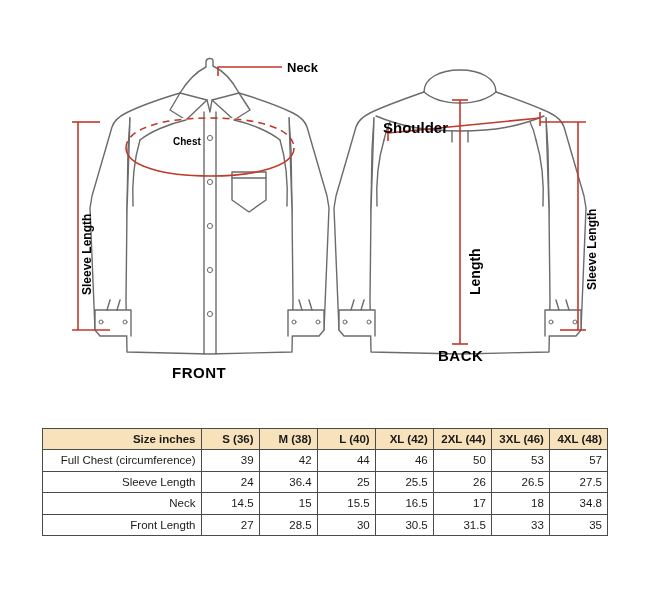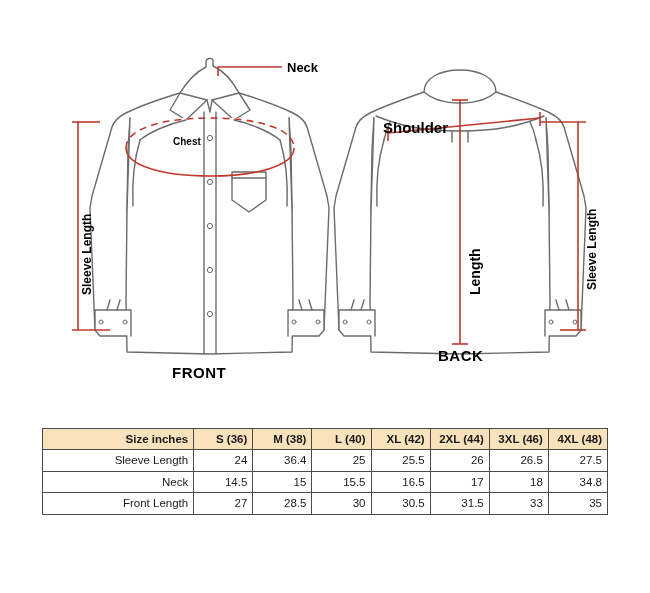--- a/index.html
+++ b/index.html
@@ -220,20 +220,30 @@
         <th class="val">M (38)</th>
         <th class="val">L (40)</th>
         <th class="val">XL (42)</th>
         <th class="val">2XL (44)</th>
         <th class="val">3XL (46)</th>
         <th class="val">4XL (48)</th>
       </tr>
     </thead>
     <tbody>
       <tr>
+        <td class="first-col">Full Chest (circumference)</td>
+        <td class="val">39</td>
+        <td class="val">42</td>
+        <td class="val">44</td>
+        <td class="val">46</td>
+        <td class="val">50</td>
+        <td class="val">53</td>
+        <td class="val">57</td>
+      </tr>
+      <tr>
         <td class="first-col">Sleeve Length</td>
         <td class="val">24</td>
         <td class="val">36.4</td>
         <td class="val">25</td>
         <td class="val">25.5</td>
         <td class="val">26</td>
         <td class="val">26.5</td>
         <td class="val">27.5</td>
       </tr>
       <tr>

